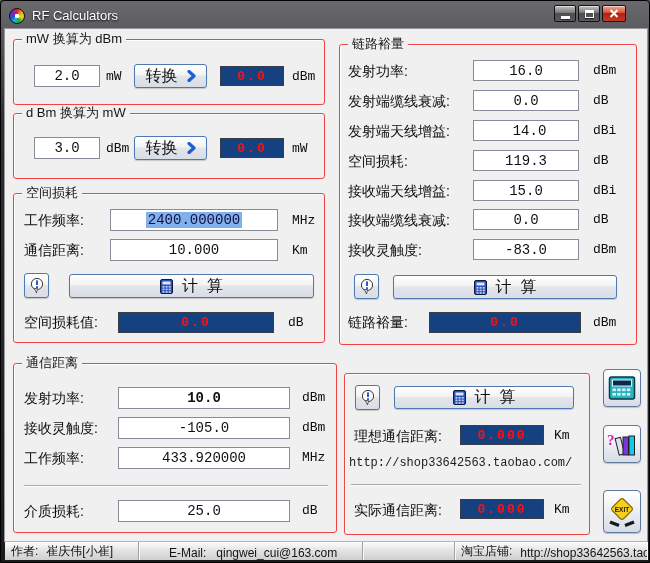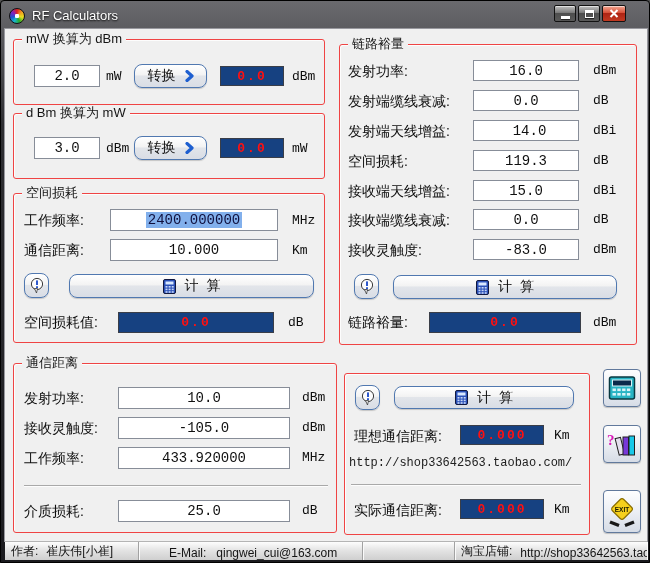--- a/index.html
+++ b/index.html
@@ -43,25 +43,25 @@
     font-family:"Liberation Mono","DejaVu Sans Mono",monospace;font-size:14px;color:#101010;
   }
   .sel-text{background:#82B0EC;color:#10103E;padding:0 2px;text-align:center;}
   .res{
     position:absolute;background:#164181;border:1px solid #3A3E48;
     display:flex;align-items:center;justify-content:center;
     font-family:"Liberation Mono","DejaVu Sans Mono",monospace;font-size:13px;font-weight:bold;
     color:#FF1010;letter-spacing:2px;
   }
   .btn{
-    position:absolute;border:1px solid #5078B0;border-radius:8px;
+    position:absolute;border:1px solid #5078B0;border-radius:3px;
     background:linear-gradient(#FFFFFF,#F3F3F3 45%,#E2E5EA 50%,#D9DDE5);
     box-shadow:0 1px 1px rgba(0,0,0,.18);
     display:flex;align-items:center;justify-content:center;gap:9px;
-    font-size:14px;color:#0E0E0E;white-space:pre;
+    font-size:16px;color:#0E0E0E;white-space:pre;
   }
   .bigbtn{
     position:absolute;width:38px;border:1px solid #61799C;border-radius:4px;
     background:linear-gradient(#FEFEFE,#ECEFF4 50%,#D6DCE6);
     box-shadow:0 1px 1px rgba(0,0,0,.2);
     display:flex;align-items:center;justify-content:center;
   }
   .sep{position:absolute;height:0;border-top:1px solid #A9A9A9;border-bottom:1px solid #FDFDFD;}
   .statusbar{
     position:absolute;left:4px;top:540px;width:642px;height:19px;
@@ -242,21 +242,21 @@
       </div>
       <div class="lbl" style="left:8px;top:269px;">链路裕量:</div>
       <div class="res" style="left:89px;top:267px;width:152px;height:21px;">0.0</div>
       <div class="unit" style="left:253px;top:270px;">dBm</div>
     </div>
 
     <div class="group" style="left:8px;top:334px;width:324px;height:170px;">
       <div class="group-title">通信距离</div>
 
       <div class="lbl" style="left:10px;top:26px;">发射功率:</div>
-      <div class="tin" style="left:104px;top:23px;width:172px;height:22px;">
+      <div class="tin" style="left:104px;top:23px;width:172px;height:22px;font-weight:bold;">
           <span>10.0</span>
         </div>
       <div class="unit" style="left:288px;top:26px;">dBm</div>
 
       <div class="lbl" style="left:10px;top:56px;">接收灵触度:</div>
       <div class="tin" style="left:104px;top:53px;width:172px;height:22px;">
           <span>-105.0</span>
         </div>
       <div class="unit" style="left:288px;top:56px;">dBm</div>
 

